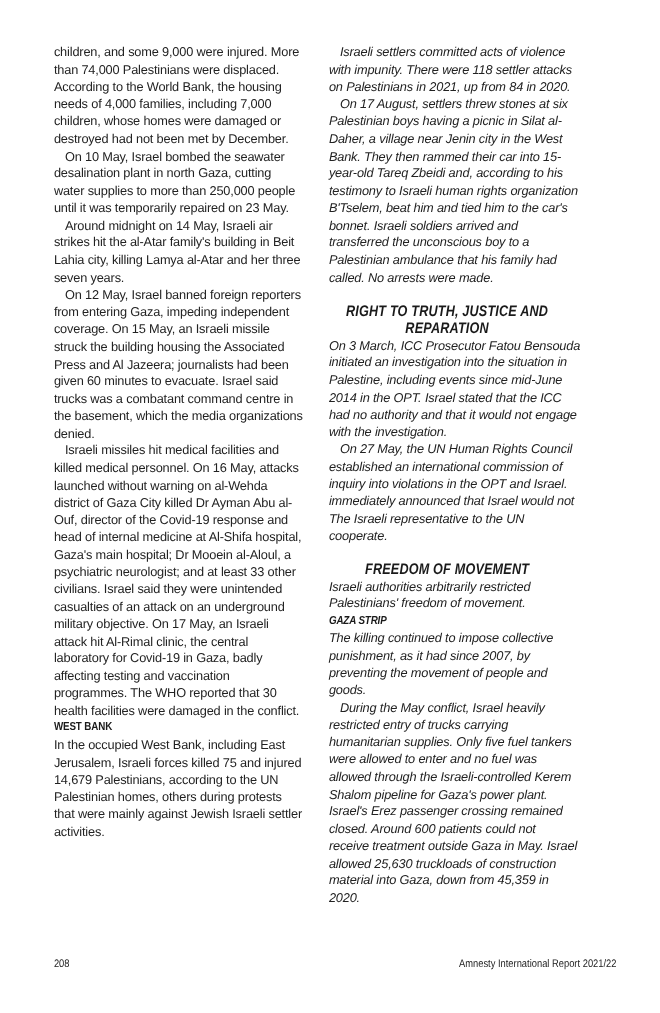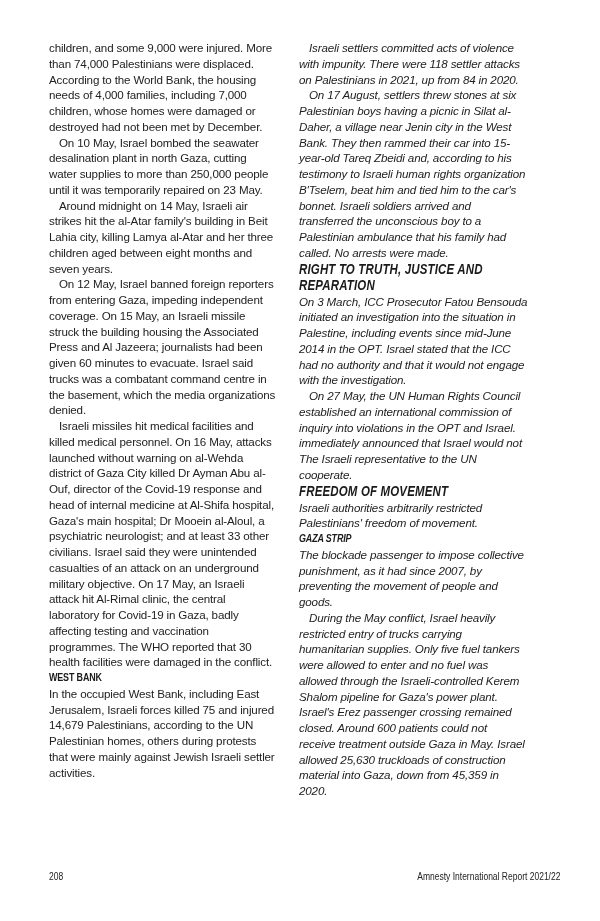--- a/index.html
+++ b/index.html
@@ -24,21 +24,21 @@
       font-family: "Liberation Sans", sans-serif;
       font-weight: bold;
       font-size: 14px;
       line-height: 16px;
       letter-spacing: 0.2px;
       color: #1a1a1a;
       transform: scaleX(0.82);
       transform-origin: left center;
       white-space: nowrap;
     }
-    .h2-block { margin-bottom: 1px; }
+    .h2-block { margin-top: 13px; margin-bottom: 1px; text-align: center; }
     .h3 {
       display: block;
       font-family: "Liberation Sans", sans-serif;
       font-weight: bold;
       font-size: 10.5px;
       line-height: 15.75px;
       color: #1a1a1a;
       transform: scaleX(0.85);
       transform-origin: left center;
       white-space: nowrap;
@@ -72,21 +72,20 @@
     <div>
       <span class="line indent">On 10 May, Israel bombed the seawater</span>
       <span class="line">desalination plant in north Gaza, cutting</span>
       <span class="line">water supplies to more than 250,000 people</span>
       <span class="line">until it was temporarily repaired on 23 May.</span>
     </div>
     <div>
       <span class="line indent">Around midnight on 14 May, Israeli air</span>
       <span class="line">strikes hit the al-Atar family's building in Beit</span>
       <span class="line">Lahia city, killing Lamya al-Atar and her three</span>
-      <span class="line">children aged between eight months and</span>
       <span class="line">seven years.</span>
     </div>
     <div>
       <span class="line indent">On 12 May, Israel banned foreign reporters</span>
       <span class="line">from entering Gaza, impeding independent</span>
       <span class="line">coverage. On 15 May, an Israeli missile</span>
       <span class="line">struck the building housing the Associated</span>
       <span class="line">Press and Al Jazeera; journalists had been</span>
       <span class="line">given 60 minutes to evacuate. Israel said</span>
       <span class="line">trucks was a combatant command centre in</span>
@@ -165,21 +164,21 @@
 
     <div class="h2-block">
       <span class="h2">FREEDOM OF MOVEMENT</span>
     </div>
     <div>
       <span class="line">Israeli authorities arbitrarily restricted</span>
       <span class="line">Palestinians' freedom of movement.</span>
     </div>
     <span class="h3">GAZA STRIP</span>
     <div>
-      <span class="line">The blockade passenger to impose collective</span>
+      <span class="line">The killing continued to impose collective</span>
       <span class="line">punishment, as it had since 2007, by</span>
       <span class="line">preventing the movement of people and</span>
       <span class="line">goods.</span>
     </div>
     <div>
       <span class="line indent">During the May conflict, Israel heavily</span>
       <span class="line">restricted entry of trucks carrying</span>
       <span class="line">humanitarian supplies. Only five fuel tankers</span>
       <span class="line">were allowed to enter and no fuel was</span>
       <span class="line">allowed through the Israeli-controlled Kerem</span>

